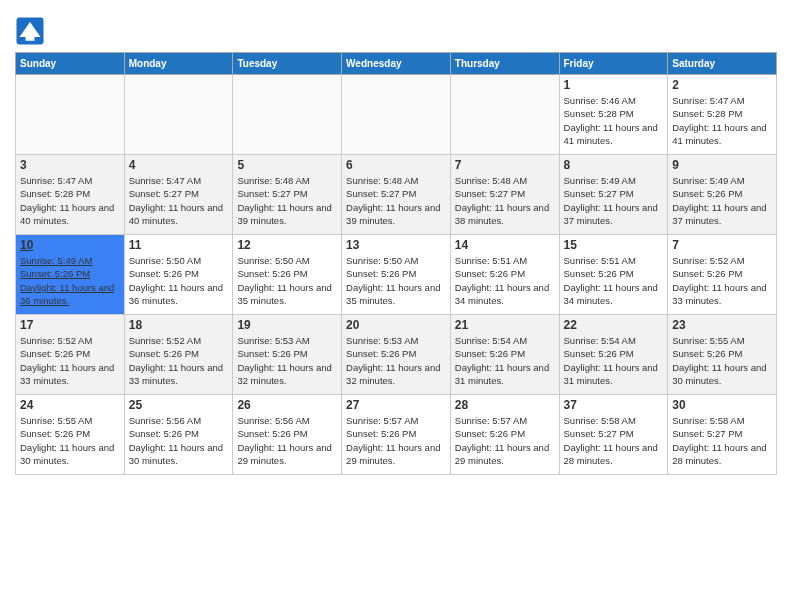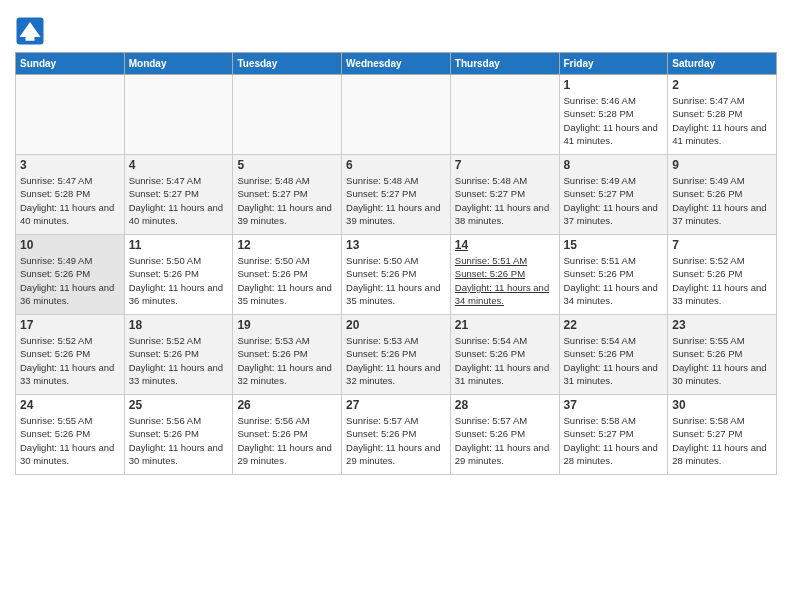--- a/index.html
+++ b/index.html
@@ -181,21 +181,21 @@
 Daylight: 11 hours and 37 minutes.</div>
         </td>
         <td style="background-color: rgb(242, 242, 242);">
           <span class="day-num">9</span>
           <div class="day-info">Sunrise: 5:49 AM
 Sunset: 5:26 PM
 Daylight: 11 hours and 37 minutes.</div>
         </td>
       </tr>
       <tr>
-        <td style="background-color: #e5e5e5;">
+        <td style="background-color: #3b82f6; text-decoration: underline;">
           <span class="day-num">10</span>
           <div class="day-info">Sunrise: 5:49 AM
 Sunset: 5:26 PM
 Daylight: 11 hours and 36 minutes.</div>
         </td>
         <td style="background-color: rgb(255, 255, 255);">
           <span class="day-num">11</span>
           <div class="day-info">Sunrise: 5:50 AM
 Sunset: 5:26 PM
 Daylight: 11 hours and 36 minutes.</div>
@@ -205,21 +205,21 @@
           <div class="day-info">Sunrise: 5:50 AM
 Sunset: 5:26 PM
 Daylight: 11 hours and 35 minutes.</div>
         </td>
         <td style="background-color: rgb(255, 255, 255);">
           <span class="day-num">13</span>
           <div class="day-info">Sunrise: 5:50 AM
 Sunset: 5:26 PM
 Daylight: 11 hours and 35 minutes.</div>
         </td>
-        <td style="background-color: rgb(255, 255, 255); text-decoration: underline;">
+        <td style="background-color: rgb(255, 255, 255);">
           <span class="day-num">14</span>
           <div class="day-info">Sunrise: 5:51 AM
 Sunset: 5:26 PM
 Daylight: 11 hours and 34 minutes.</div>
         </td>
         <td style="background-color: rgb(255, 255, 255);">
           <span class="day-num">15</span>
           <div class="day-info">Sunrise: 5:51 AM
 Sunset: 5:26 PM
 Daylight: 11 hours and 34 minutes.</div>

